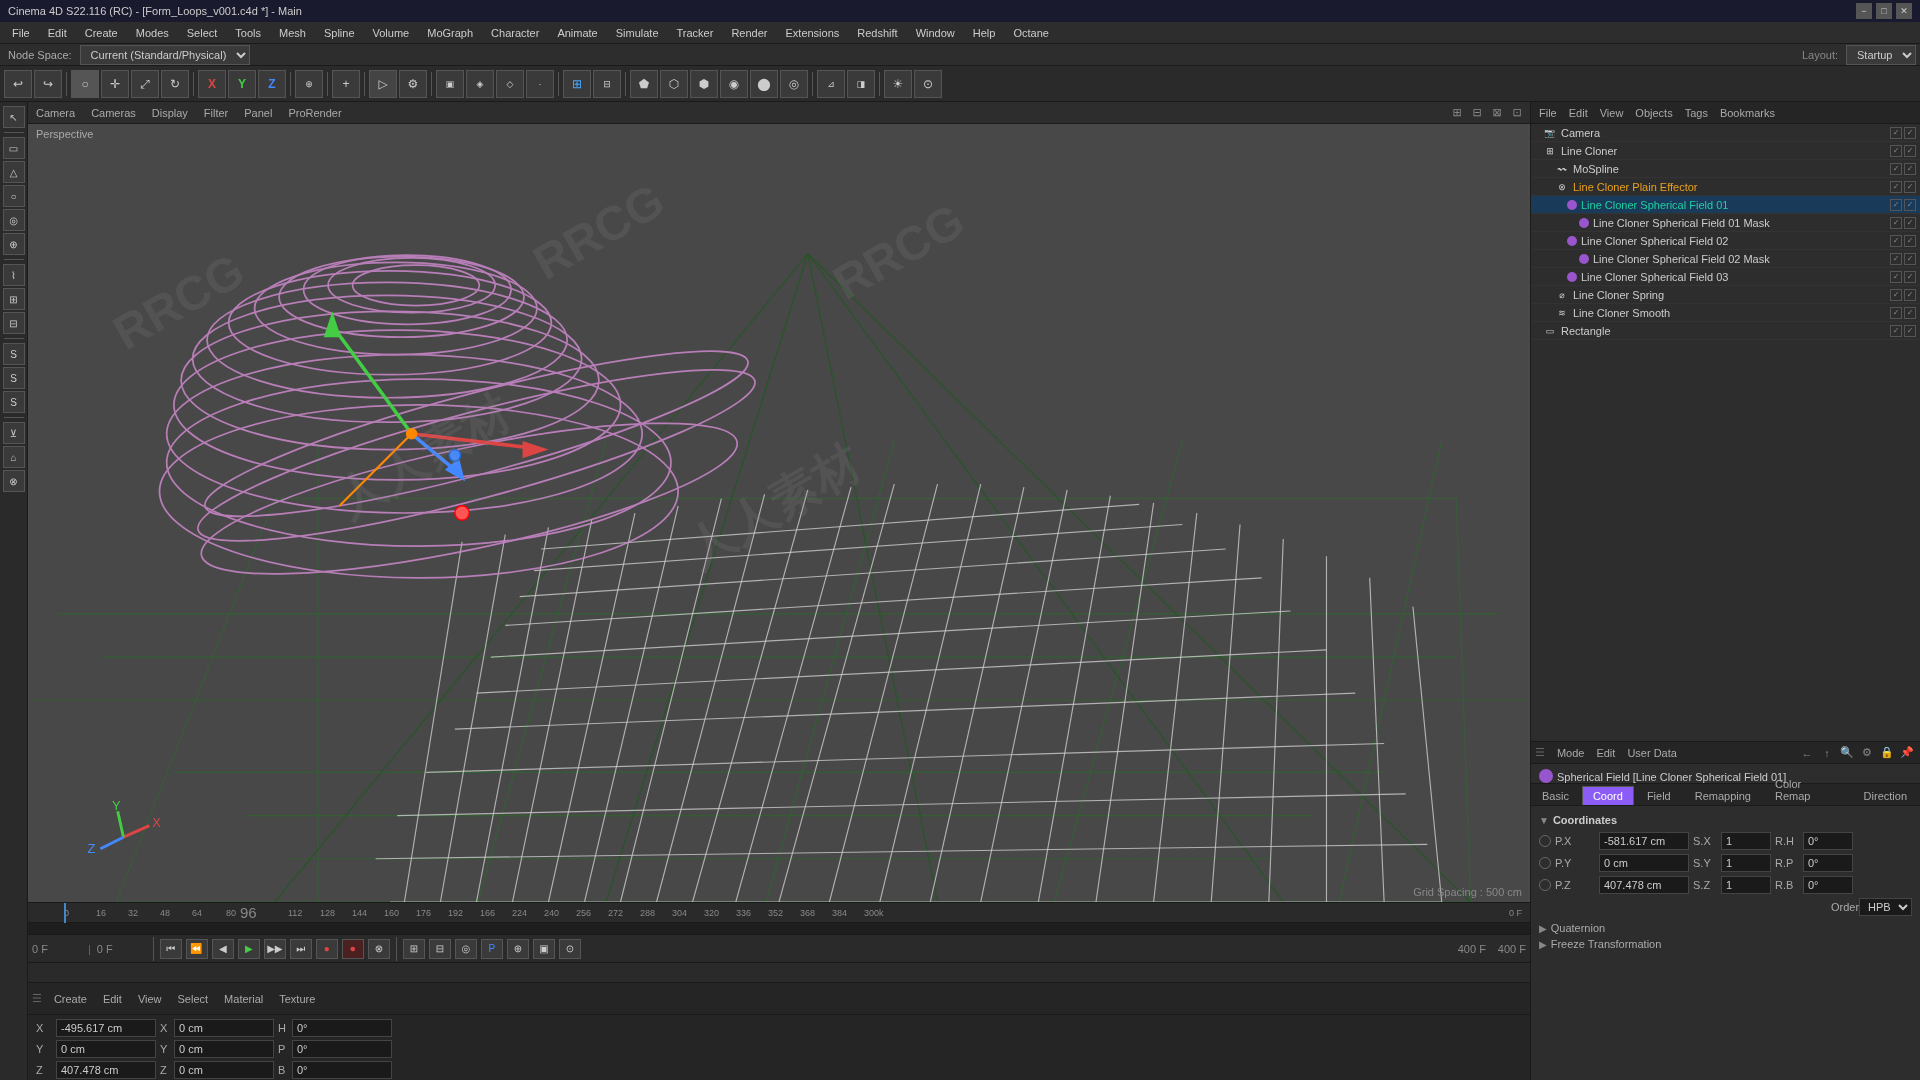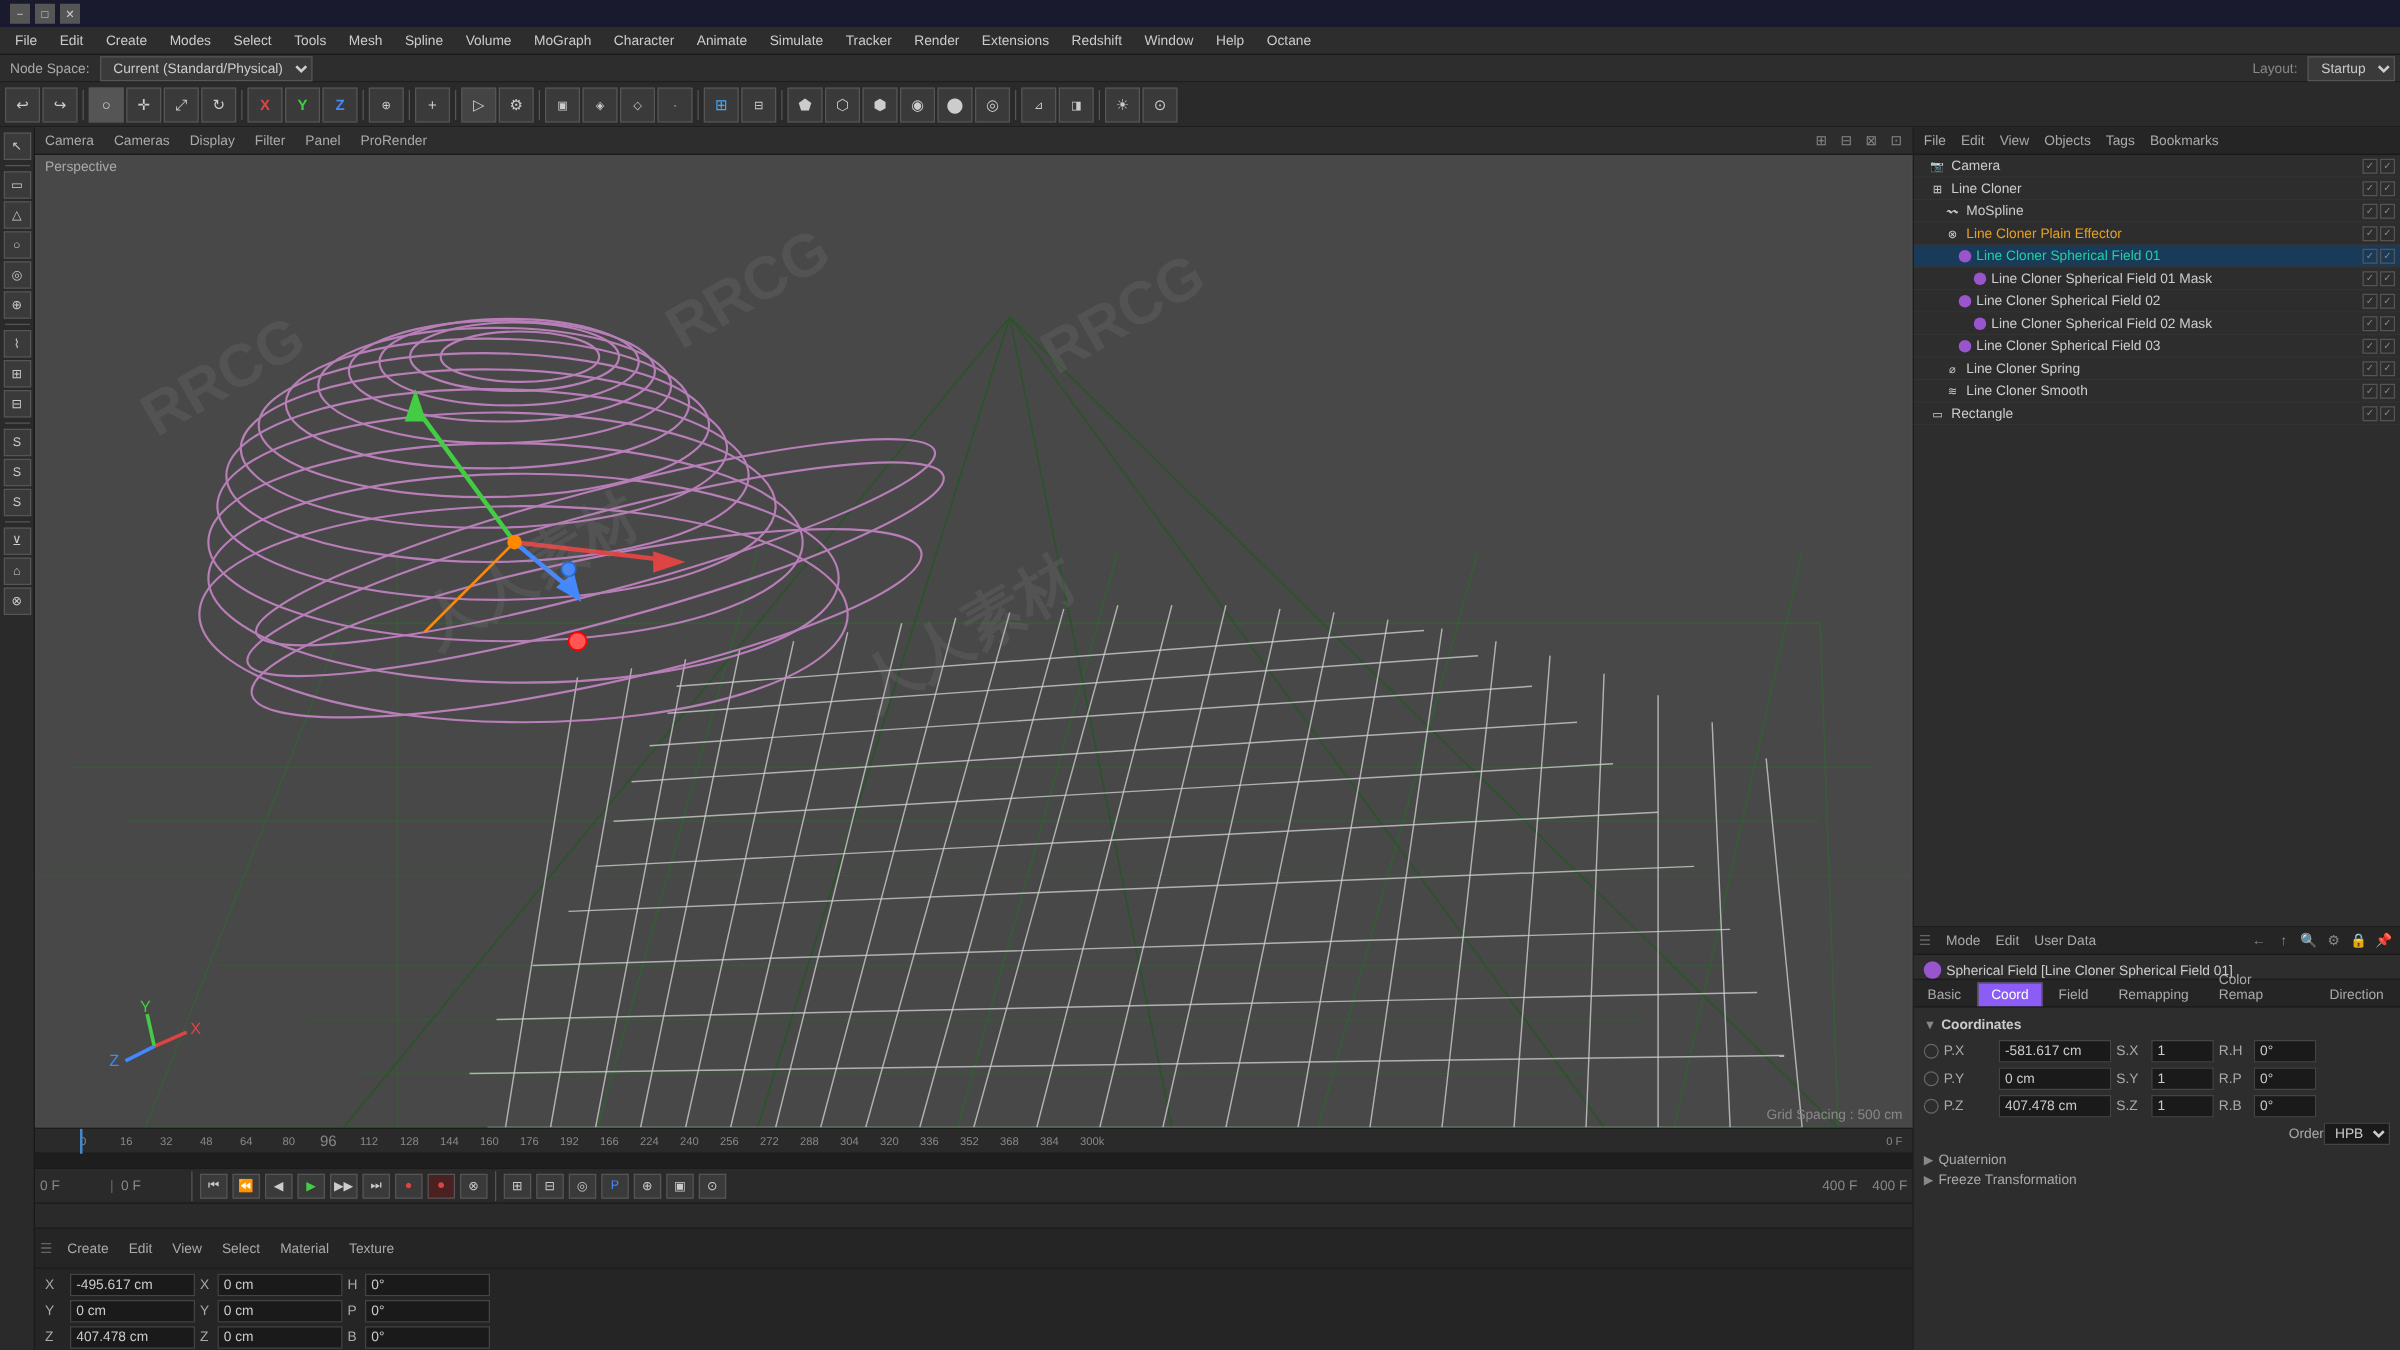--- a/index.html
+++ b/index.html
@@ -223,20 +223,21 @@
     .nav-icon-btn {
       width: 18px; height: 18px; background: transparent; border: none;
       color: #888; cursor: pointer; display: flex; align-items: center; justify-content: center;
       font-size: 11px;
     }
   </style>
 </head>
 <body>
 
 <div id="titlebar">
+  <div class="title">Cinema 4D S22.116 (RC) - [Form_Loops_v001.c4d *] - Main</div>
   <div class="win-controls">
     <button class="win-btn">−</button>
     <button class="win-btn">□</button>
     <button class="win-btn">✕</button>
   </div>
 </div>
 
 <div id="menubar">
   <span class="menu-item">File</span>
   <span class="menu-item">Edit</span>
@@ -486,21 +487,21 @@
 
     <div id="timeline">
       <div id="tl-track" style="position:relative; overflow:hidden;">
         <div style="display:flex; align-items:center; height:20px; background:#2a2a2a; border-bottom:1px solid #1a1a1a; padding:0 4px;">
           <span style="font-size:9px; color:#888; position:absolute; left:36px;">0</span>
           <span style="font-size:9px; color:#888; position:absolute; left:68px;">16</span>
           <span style="font-size:9px; color:#888; position:absolute; left:100px;">32</span>
           <span style="font-size:9px; color:#888; position:absolute; left:132px;">48</span>
           <span style="font-size:9px; color:#888; position:absolute; left:164px;">64</span>
           <span style="font-size:9px; color:#888; position:absolute; left:198px;">80</span>
-          <span style="font-size:12px; color:#888; position:absolute; left:228px;">96</span>
+          <span style="font-size:15px; color:#888; position:absolute; left:212px;">96</span>
           <span style="font-size:9px; color:#888; position:absolute; left:260px;">112</span>
           <span style="font-size:9px; color:#888; position:absolute; left:292px;">128</span>
           <span style="font-size:9px; color:#888; position:absolute; left:324px;">144</span>
           <span style="font-size:9px; color:#888; position:absolute; left:356px;">160</span>
           <span style="font-size:9px; color:#888; position:absolute; left:388px;">176</span>
           <span style="font-size:9px; color:#888; position:absolute; left:420px;">192</span>
           <span style="font-size:9px; color:#888; position:absolute; left:452px;">166</span>
           <span style="font-size:9px; color:#888; position:absolute; left:484px;">224</span>
           <span style="font-size:9px; color:#888; position:absolute; left:516px;">240</span>
           <span style="font-size:9px; color:#888; position:absolute; left:548px;">256</span>

